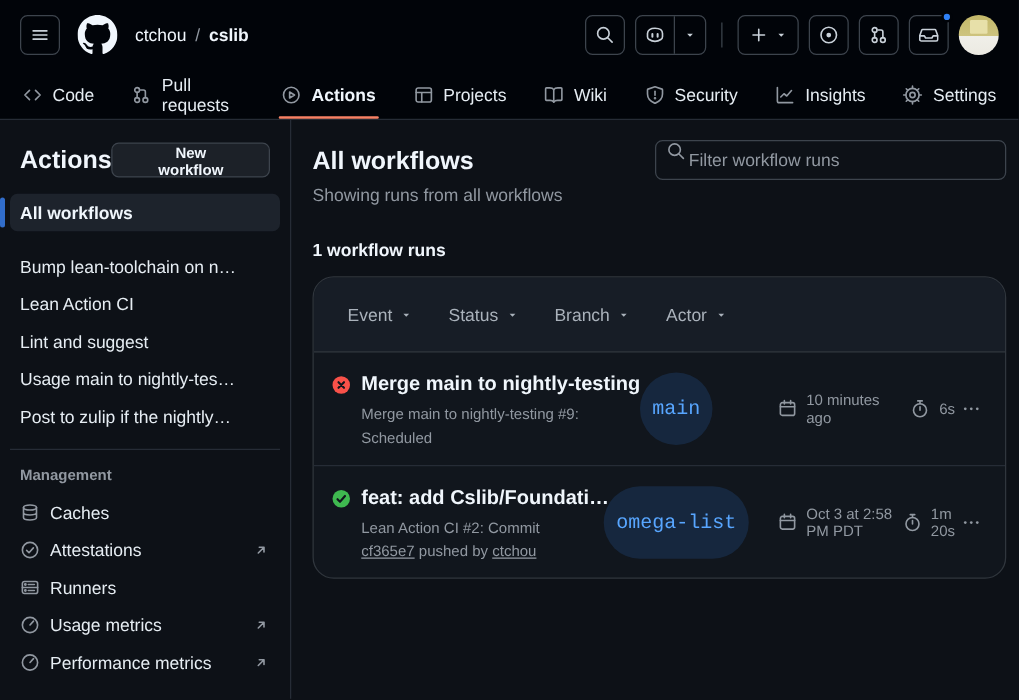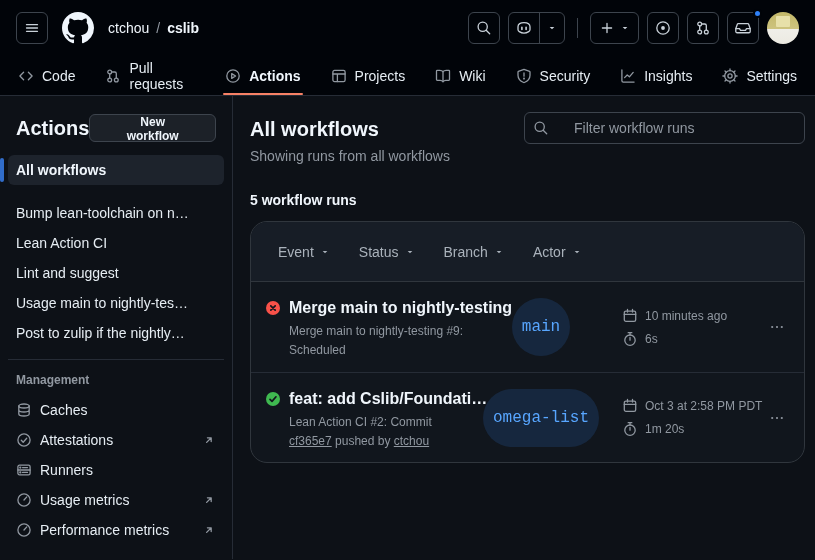--- a/index.html
+++ b/index.html
@@ -68,21 +68,21 @@
   .sb-mgmt-label{font-size:12px;font-weight:600;color:var(--muted);padding:0 8px;margin:0 0 8px}
   .sb-list .ic{color:var(--muted)}
   .ext{margin-left:auto;color:var(--muted)}
   .ext .ic{width:14px;height:14px}
 
   main{flex:1;padding:16px 10px 0 17px;min-width:0}
   .main-top{display:flex;align-items:flex-start}
   .page-title{font-size:20px;font-weight:600;color:var(--text-bright);margin:6px 0 0}
   .page-subtitle{font-size:14px;color:var(--muted);margin:7px 0 0}
   .filter-box{margin-left:auto;width:281px;height:32px;border:1px solid var(--btn-border);border-radius:6px;
-              display:flex;align-items:center;padding:0 8px;gap:23px;color:var(--muted);background:var(--bg)}
+              display:flex;padding:0 8px;gap:0;color:var(--muted);background:var(--bg)}
   .filter-box input{flex:1;background:none;border:none;outline:none;color:var(--text);font-size:14px;
                     font-family:"Liberation Sans",sans-serif;min-width:0}
   .filter-box input::placeholder{color:var(--muted)}
   .runs-count{font-size:14px;font-weight:700;color:var(--text-bright);margin:28px 0 0}
   .runs-card{margin-top:13px;border:1px solid var(--border);border-radius:17px;overflow:hidden;background:var(--card-row)}
   .card-filters{height:60px;background:var(--card-head);display:flex;align-items:center;gap:29px;
                 padding:0 16px 0 27px;border-bottom:1px solid var(--border)}
   .filter-btn{display:flex;align-items:center;gap:6px;font-size:14px;color:#aab2bb;background:none;border:none;
               padding:0;cursor:pointer;font-family:"Liberation Sans",sans-serif}
   .caret{width:10px;height:10px}
@@ -90,21 +90,21 @@
   .run-row{display:flex;height:90px;padding:0 14px;align-items:stretch}
   .run-row + .run-row{border-top:1px solid var(--border-soft)}
   .run-status{margin-top:18px}
   .run-info{width:204px;margin-left:8px;padding-top:17px;flex:none}
   .run-title{font-size:16px;font-weight:700;color:var(--text-bright);white-space:nowrap;text-decoration:none;display:block;cursor:pointer}
   .run-desc{font-size:12px;color:var(--muted);margin-top:5px;line-height:1.55}
   .run-desc a{color:var(--muted);text-decoration:underline;cursor:pointer}
   .run-branch{width:96px;display:flex;align-items:center;justify-content:center;flex:none}
   .branch-badge{font-family:"Liberation Mono",monospace;font-size:16px;color:var(--link-blue);
                 background:rgba(56,139,253,0.15);padding:20px 10px;border-radius:999px;white-space:nowrap;cursor:pointer}
-  .run-meta{margin-left:auto;width:142px;display:flex;flex-direction:column;justify-content:center;gap:7px;
+  .run-meta{margin-left:auto;width:142px;display:flex;flex-direction:row;justify-content:center;gap:7px;
             font-size:12px;color:var(--muted);flex:none}
   .meta-line{display:flex;align-items:center;gap:7px}
   .kebab-btn{width:26px;display:flex;align-items:center;justify-content:center;color:var(--muted);
              background:none;border:none;cursor:pointer}
   .status-fail{color:var(--failure)}
   .status-ok{color:var(--success)}
 </style>
 </head>
 <body>
 
@@ -337,21 +337,21 @@
       </div>
       <div class="filter-box">
         <svg class="ic" viewBox="0 0 16 16">
           <circle cx="6.7" cy="6.7" r="4.6"></circle>
             <path d="M10.2 10.2 13.7 13.7"></path>
           </svg>
         <input type="text" placeholder="Filter workflow runs" style="">
       </div>
     </div>
 
-    <h3 class="runs-count">5 workflow runs</h3>
+    <h3 class="runs-count">1 workflow runs</h3>
 
     <section class="runs-card">
       <div class="card-filters">
         <button class="filter-btn">
           <span>Event</span>
           <svg class="caret fillonly" viewBox="0 0 16 16">
               <path fill="#aab2bb" d="M4.3 6.4h7.4L8 10.1z"></path>
             </svg>
         </button>
         <button class="filter-btn">

